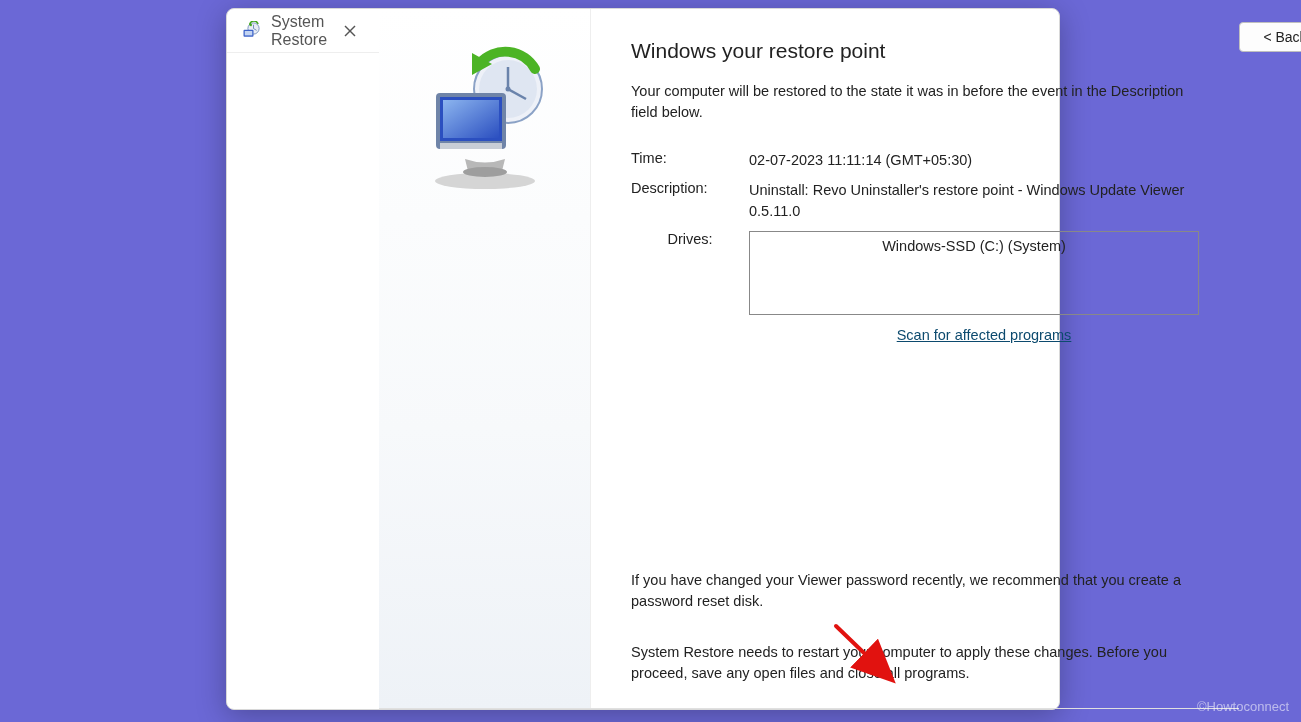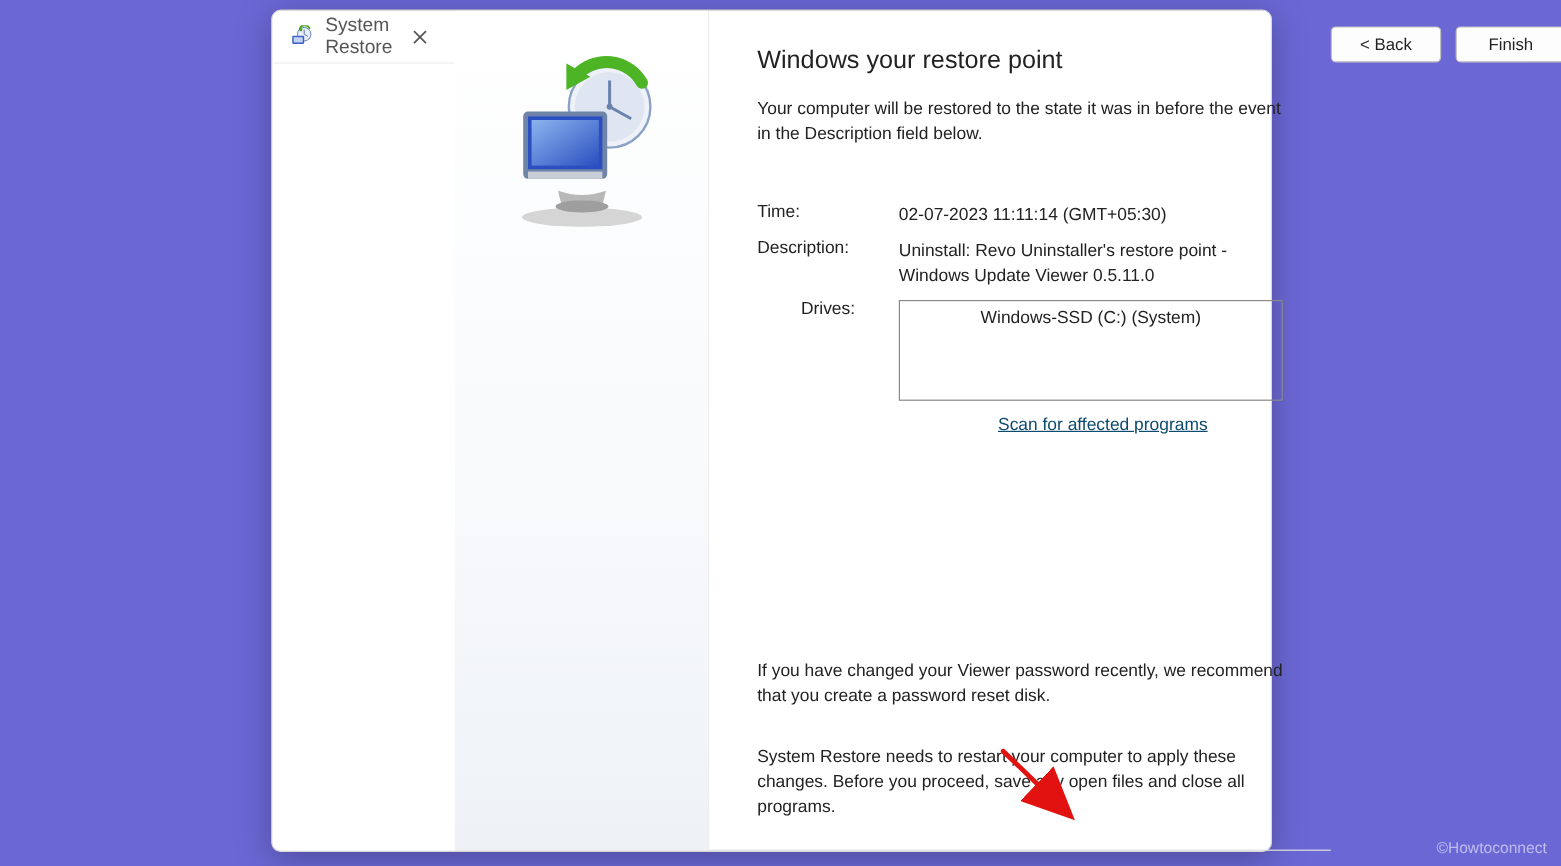--- a/index.html
+++ b/index.html
@@ -81,37 +81,37 @@
   .heading {
     font-size: 21px;
     color: #222;
     margin-bottom: 18px;
     font-weight: 400;
   }
   .subtext {
     font-size: 14.5px;
     color: #222;
     line-height: 1.45;
-    margin-bottom: 46px;
+    margin-bottom: 27px;
   }
   .info-row {
     display: flex;
     margin-bottom: 10px;
     font-size: 14.5px;
     color: #222;
   }
   .info-label { width: 118px; }
   .info-val { flex: 1; line-height: 1.4; }
   .drives-box {
     border: 1px solid #888;
     padding: 6px 8px;
     height: 84px;
     font-size: 14.5px;
     color: #222;
-    width: 320px;
+    width: 450px;
   }
   .scan-link {
     color: #0c4a6e;
     text-decoration: underline;
     font-size: 14.5px;
     margin-top: 12px;
     display: inline-block;
     cursor: pointer;
     margin-left: 20px;
   }

